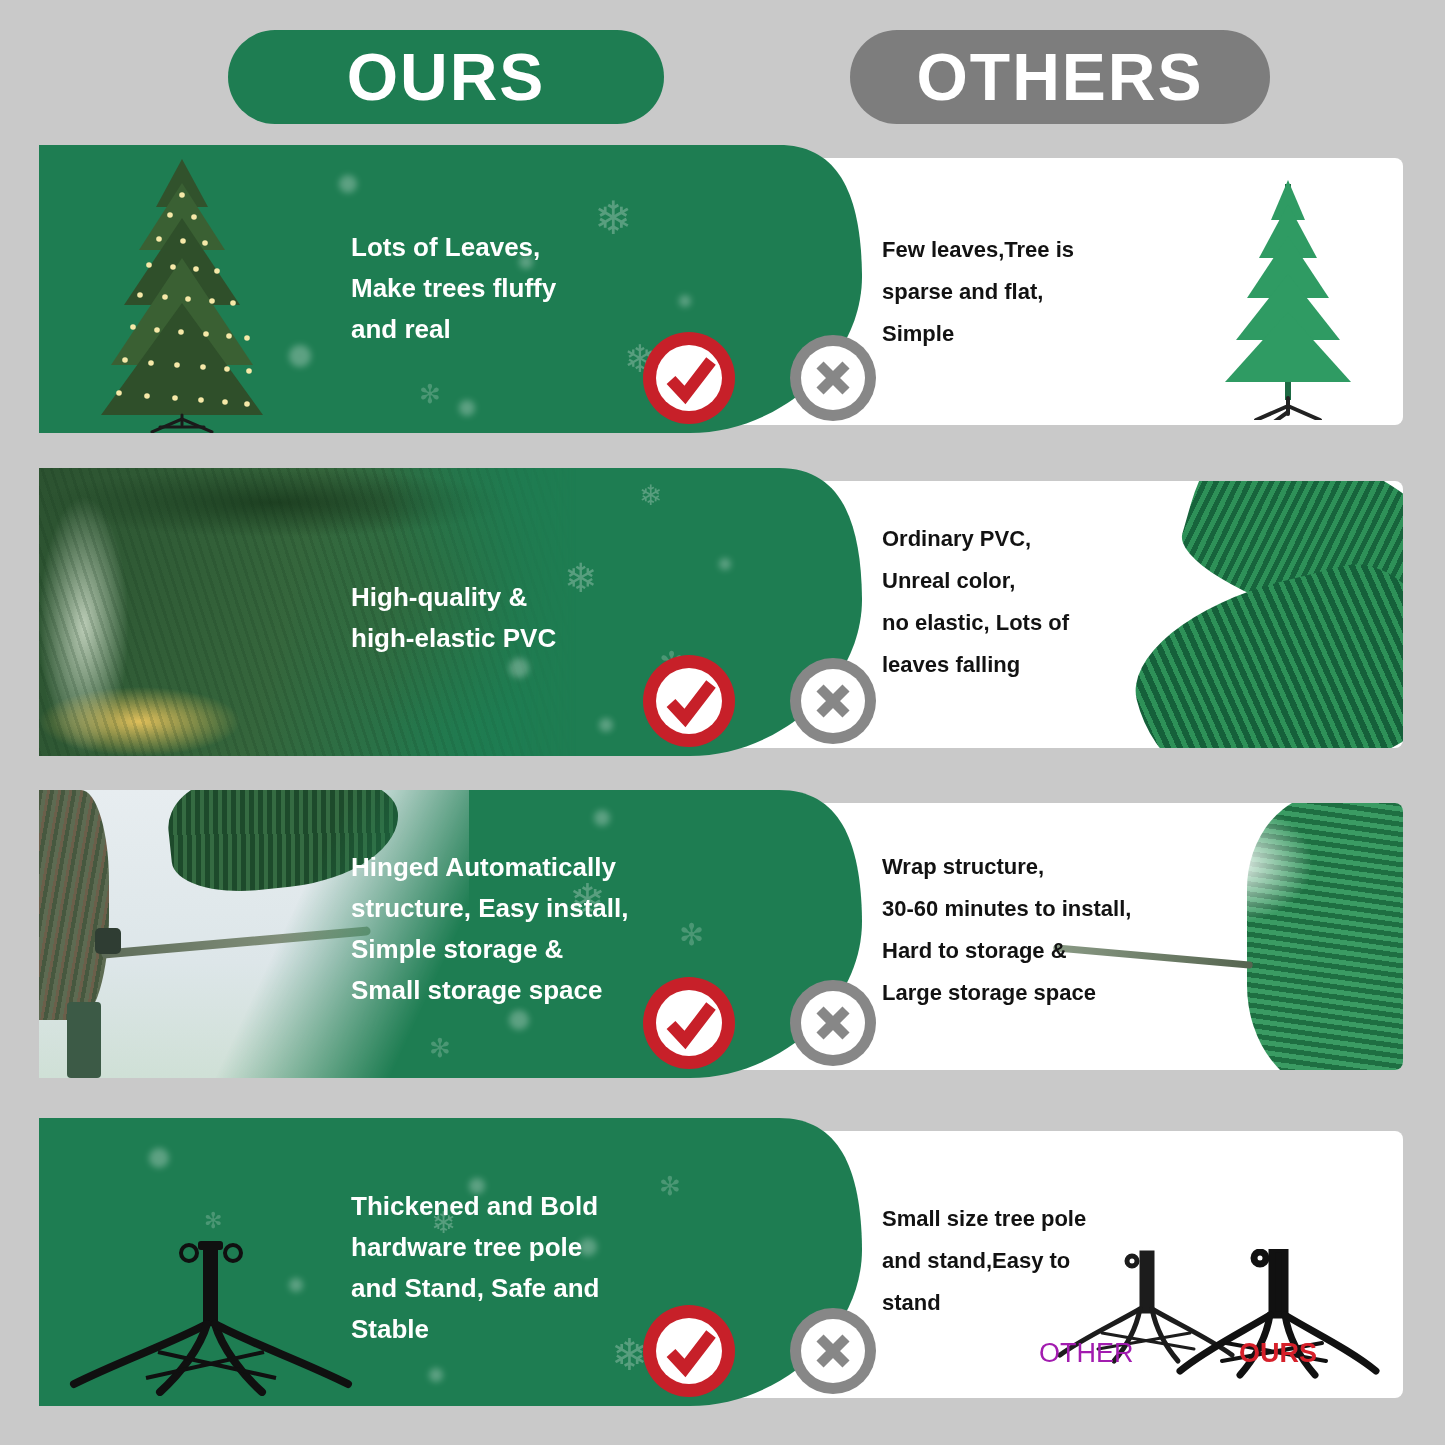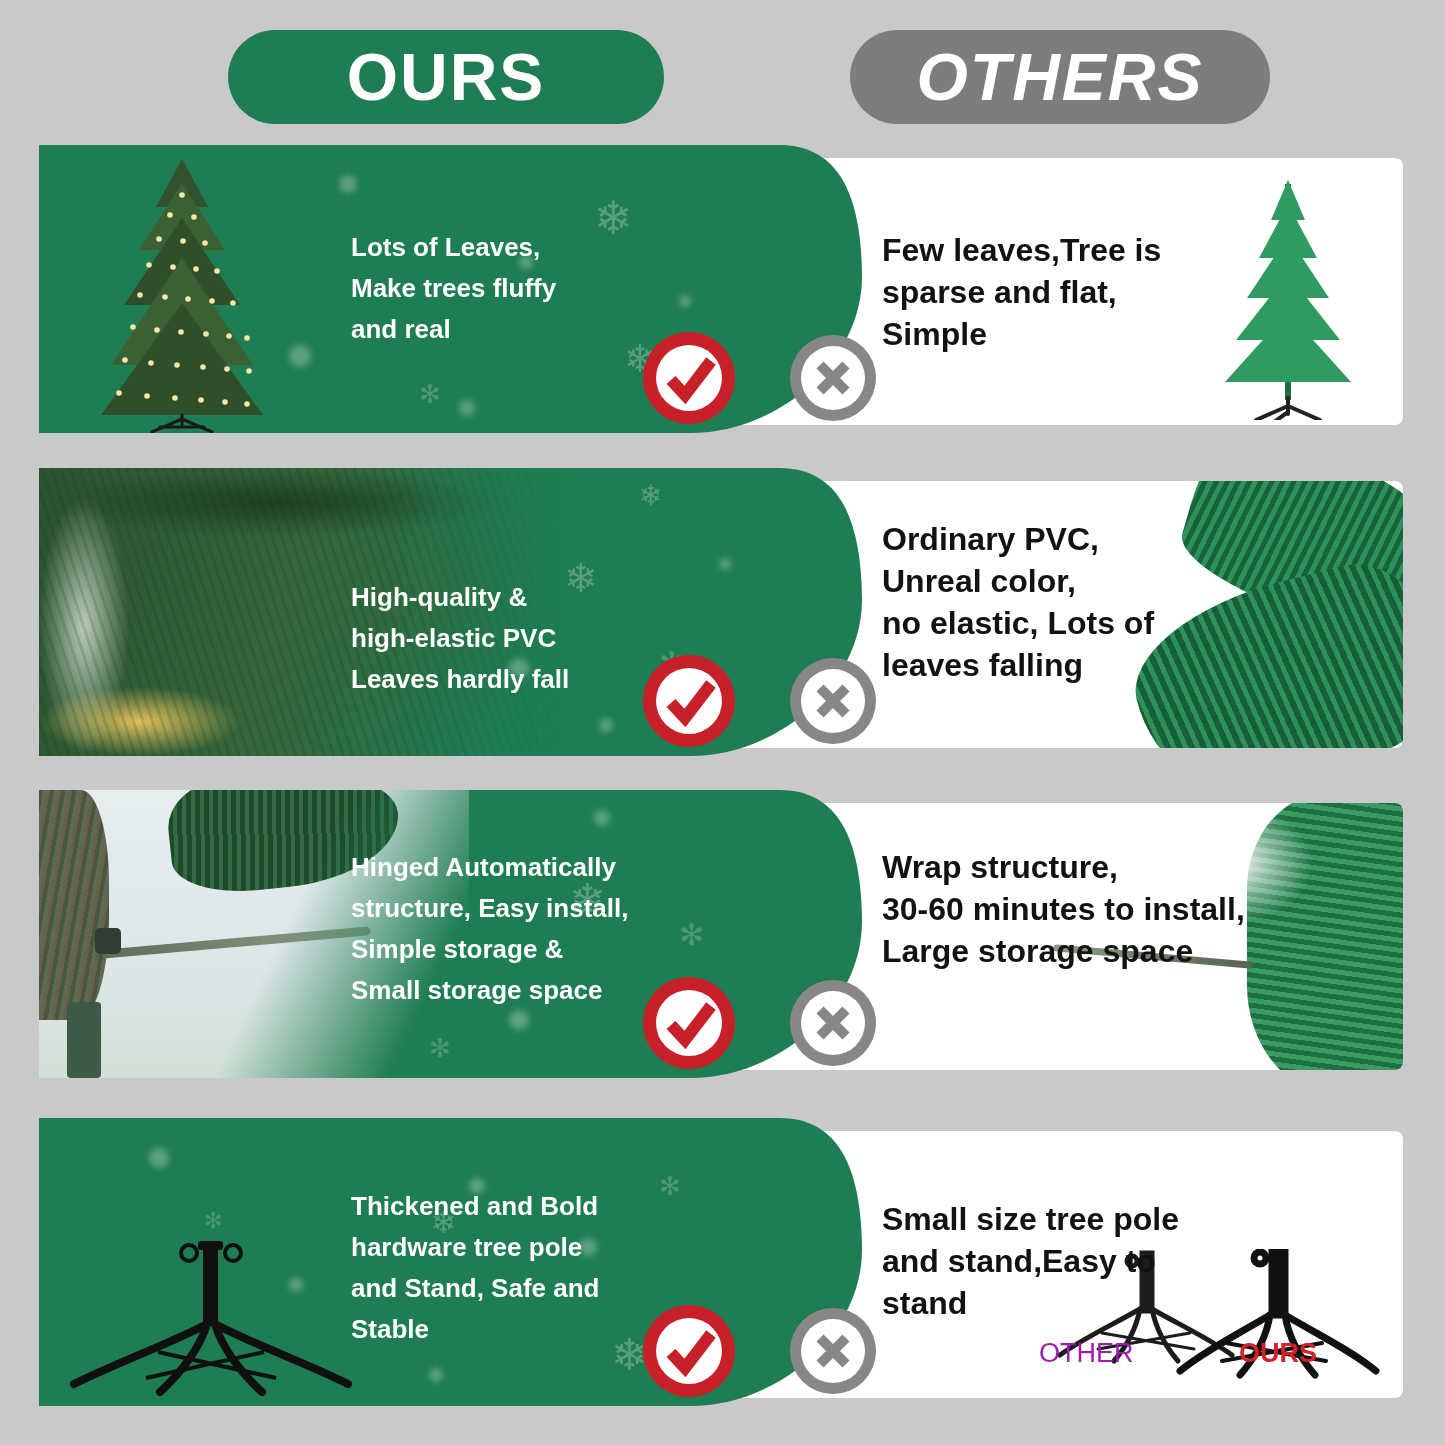--- a/index.html
+++ b/index.html
@@ -8,21 +8,21 @@
     background:#c9c9c9;
     font-family:"Liberation Sans", sans-serif;
   }
   
   .pill{
     position:absolute;top:30px;height:94px;border-radius:50px;
     display:flex;align-items:center;justify-content:center;
     color:#fff;font-weight:bold;font-size:66px;letter-spacing:2px;
   }
   .pill-ours{left:228px;width:436px;background:#1e7d52;}
-  .pill-others{left:850px;width:420px;background:#7d7d7d;font-style:italic;}
+  .pill-others{left:850px;width:420px;background:#7d7d7d;}
 
   
   .row{position:absolute;left:39px;width:1364px;height:288px;}
   .r1{top:145px}.r2{top:468px}.r3{top:790px}.r4{top:1118px}
 
   .white-panel{
     position:absolute;left:560px;right:0;top:13px;bottom:8px;
     background:#ffffff;border-radius:8px;overflow:hidden;
   }
   .blob{
@@ -30,21 +30,21 @@
     clip-path:path("M0 0 L740 0 C800 0 822 50 823 130 C824 215 740 288 651 288 L0 288 Z");
   }
   
   .flake{position:absolute;color:rgba(255,255,255,.26);line-height:1;}
   .spark{position:absolute;color:rgba(255,255,255,.20);line-height:1;}
   .dot{position:absolute;border-radius:50%;background:#fff;opacity:.28;filter:blur(3px);}
 
   
   .ltext{position:absolute;left:312px;color:#ffffff;font-weight:bold;font-size:26px;}
   .ltext div{line-height:41px;white-space:nowrap;}
-  .rtext{position:absolute;left:843px;color:#121212;font-weight:bold;font-size:32px;}
+  .rtext{position:absolute;left:843px;color:#121212;font-weight:bold;font-size:22px;}
   .rtext div{line-height:42px;white-space:nowrap;}
 
   
   .check-badge{position:absolute;left:604px;top:187px;width:92px;height:92px;}
   .cross-badge{position:absolute;left:751px;top:190px;width:86px;height:86px;}
 
   
   .photo2{
     position:absolute;left:0;top:0;width:560px;height:288px;
     background:
@@ -212,21 +212,20 @@
     <span class="flake" style="left:525px;top:90px;font-size:40px">❄</span>
     <span class="flake" style="left:600px;top:14px;font-size:28px">❄</span>
     <span class="spark" style="left:620px;top:180px;font-size:30px">✻</span>
     <div class="dot" style="left:470px;top:190px;width:20px;height:20px"></div>
     <div class="dot" style="left:560px;top:250px;width:14px;height:14px"></div>
     <div class="dot" style="left:680px;top:90px;width:12px;height:12px"></div>
   </div>
   <div class="ltext" style="top:109px">
     <div>High-quality &amp;</div>
     <div>high-elastic PVC</div>
-    <div>Leaves hardly fall</div>
   </div>
   <div class="rtext" style="top:50px">
     <div>Ordinary PVC,</div>
     <div>Unreal color,</div>
     <div>no elastic, Lots of</div>
     <div>leaves falling</div>
   </div>
   <svg class="check-badge" viewBox="0 0 92 92">
     <circle cx="46" cy="46" r="46" fill="#c72029"></circle>
       <circle cx="46" cy="46" r="33" fill="#fff"></circle>
@@ -262,20 +261,21 @@
   </div>
   <div class="ltext" style="top:57px">
     <div>Hinged Automatically</div>
     <div>structure, Easy install,</div>
     <div>Simple storage &amp;</div>
     <div>Small storage space</div>
   </div>
   <div class="rtext" style="top:56px">
     <div>Wrap structure,</div>
     <div>30-60 minutes to install,</div>
+    <div>Hard to storage &amp;</div>
     <div>Large storage space</div>
   </div>
   <svg class="check-badge" viewBox="0 0 92 92">
     <circle cx="46" cy="46" r="46" fill="#c72029"></circle>
       <circle cx="46" cy="46" r="33" fill="#fff"></circle>
     <path d="M28 48 L42 63 L68 29" stroke="#c72029" stroke-width="12" fill="none"></path>
   </svg>
   <svg class="cross-badge" viewBox="0 0 86 86">
     <circle cx="43" cy="43" r="43" fill="#878787"></circle>
       <circle cx="43" cy="43" r="32" fill="#fff"></circle>

